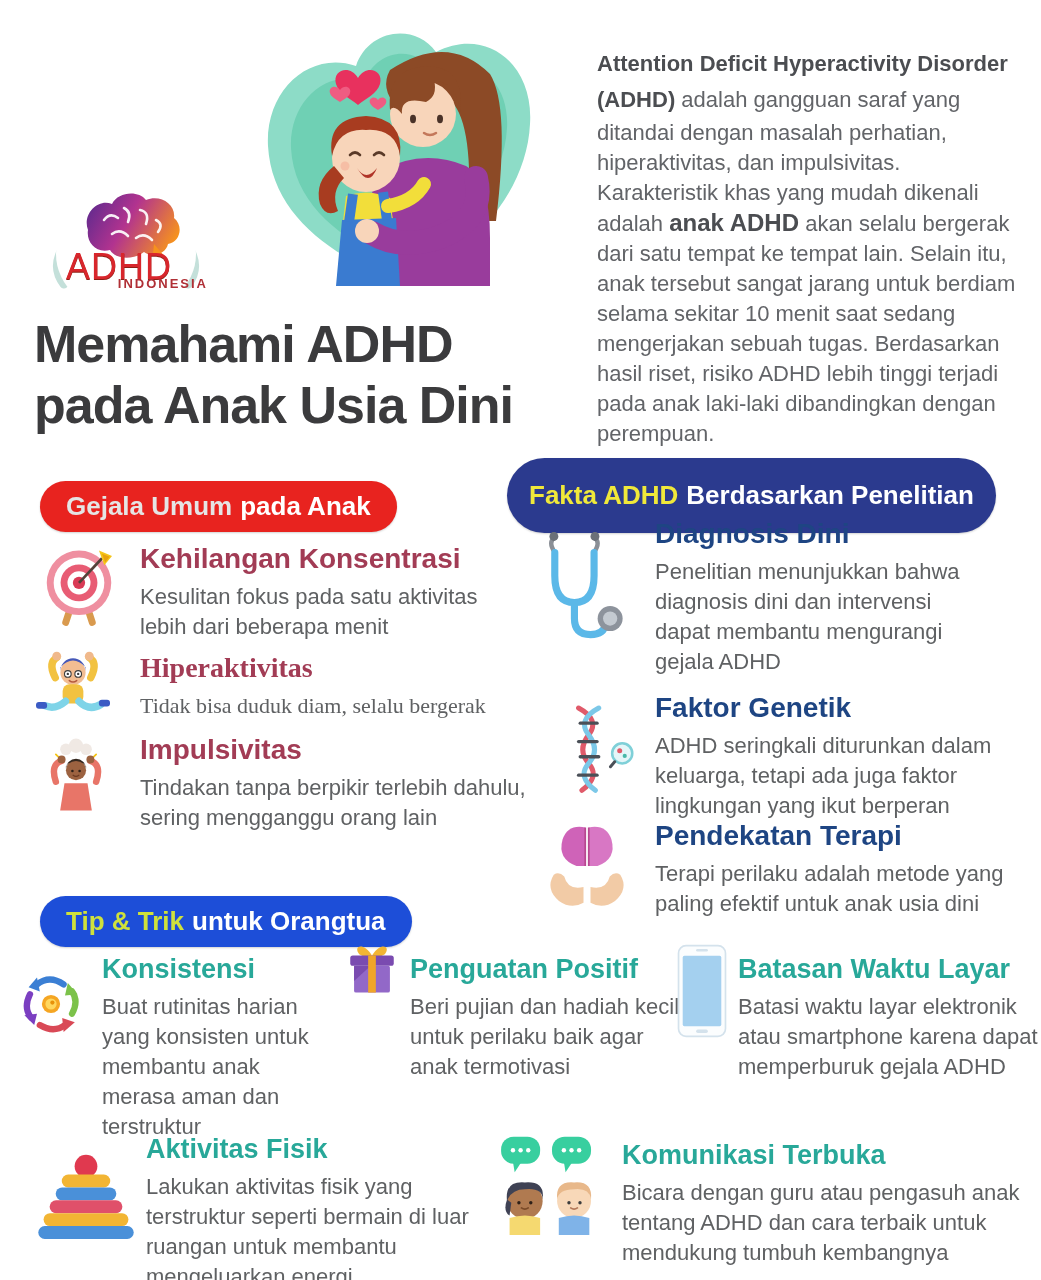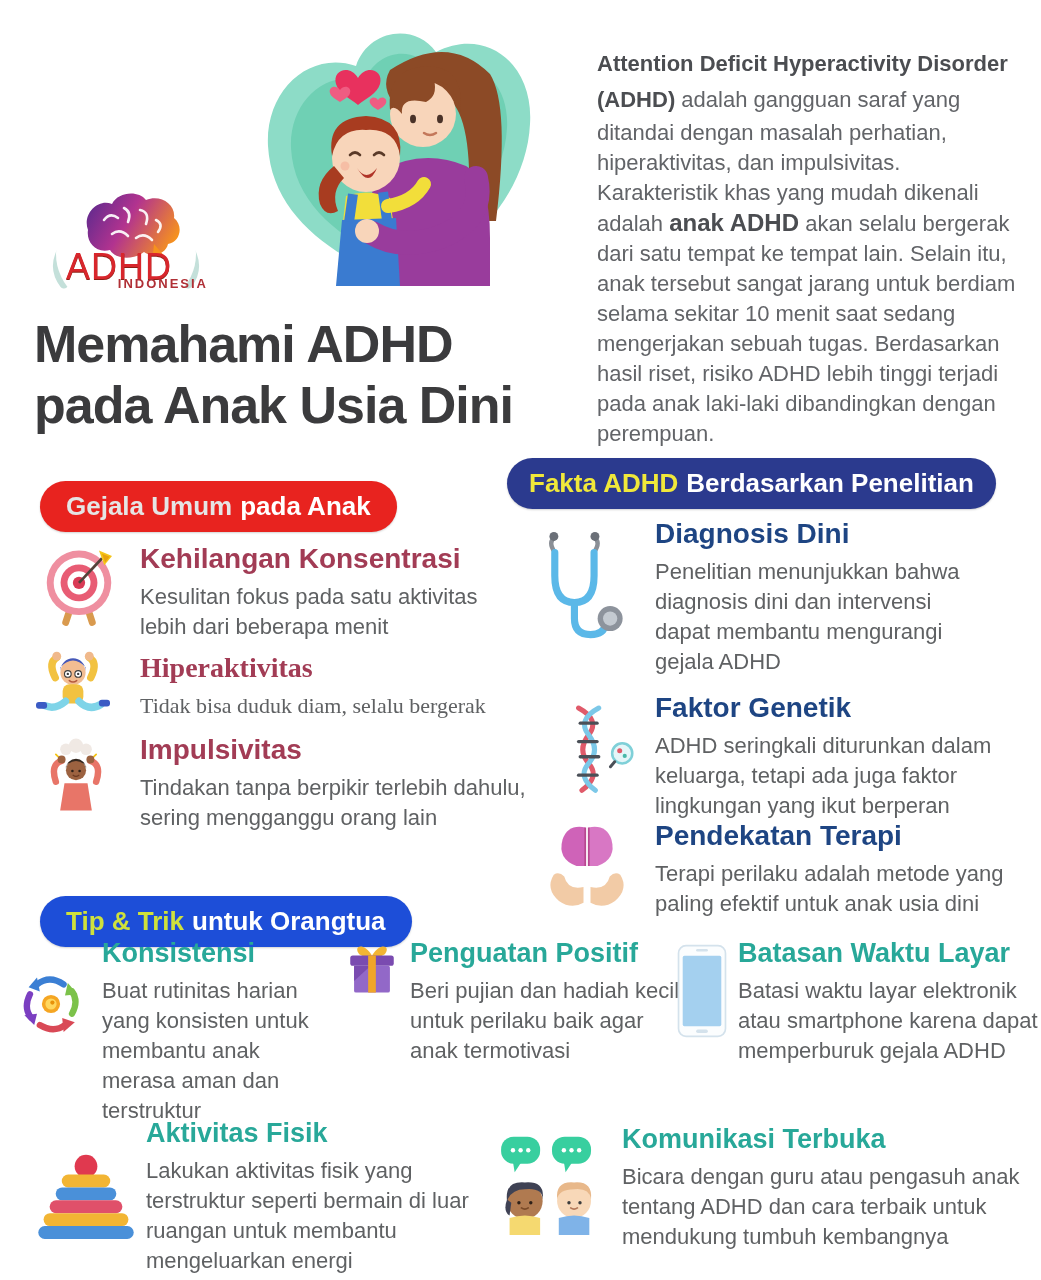--- a/index.html
+++ b/index.html
@@ -37,31 +37,31 @@
   }
   
   .pill{
     position:absolute;border-radius:44px;color:#ffffff;
     font-size:26px;font-weight:700;padding:10px 26px;white-space:nowrap;
     box-shadow:0 1px 2px rgba(0,0,0,.18);
   }
   .pill .hl{margin-right:8px;}
   .pill-symptoms{left:40px;top:481px;background:#e8231f;}
   .pill-symptoms .hl{color:#e5e5e5;}
-  .pill-facts{left:507px;top:458px;background:#2b3a8e;padding:10px 22px;}
+  .pill-facts{left:507px;top:458px;background:#2b3a8e;padding:22px 22px;}
   .pill-facts .hl{color:#f0e83a;}
   .pill-tips{left:40px;top:896px;background:#1d4ed8;}
   .pill-tips .hl{color:#cfe13b;}
   
   .itm{position:absolute;}
   .itm-title{font-size:28px;font-weight:700;margin:0 0 7px;white-space:nowrap;}
   .itm-body{font-size:22px;line-height:30px;color:#5f6163;}
   .t-sym .itm-title{color:#a23c55;}
   .t-fact .itm-title{color:#1e4583;}
-  .t-tip .itm-title{color:#28a899;font-size:27px;}
+  .t-tip .itm-title{color:#28a899;font-size:27px;margin-top:16px;}
   .ico{position:absolute;}
   
   .s1-txt{left:140px;top:543px;width:380px;}
   .s2-txt{left:140px;top:652px;width:445px;font-family:Liberation Serif, serif;}
   .s3-txt{left:140px;top:734px;width:435px;}
   .f1-txt{left:655px;top:518px;width:335px;}
   .f2-txt{left:655px;top:692px;width:356px;}
   .f3-txt{left:655px;top:820px;width:372px;}
   .t1-txt{left:102px;top:938px;width:236px;}
   .t2-txt{left:410px;top:938px;width:270px;}

